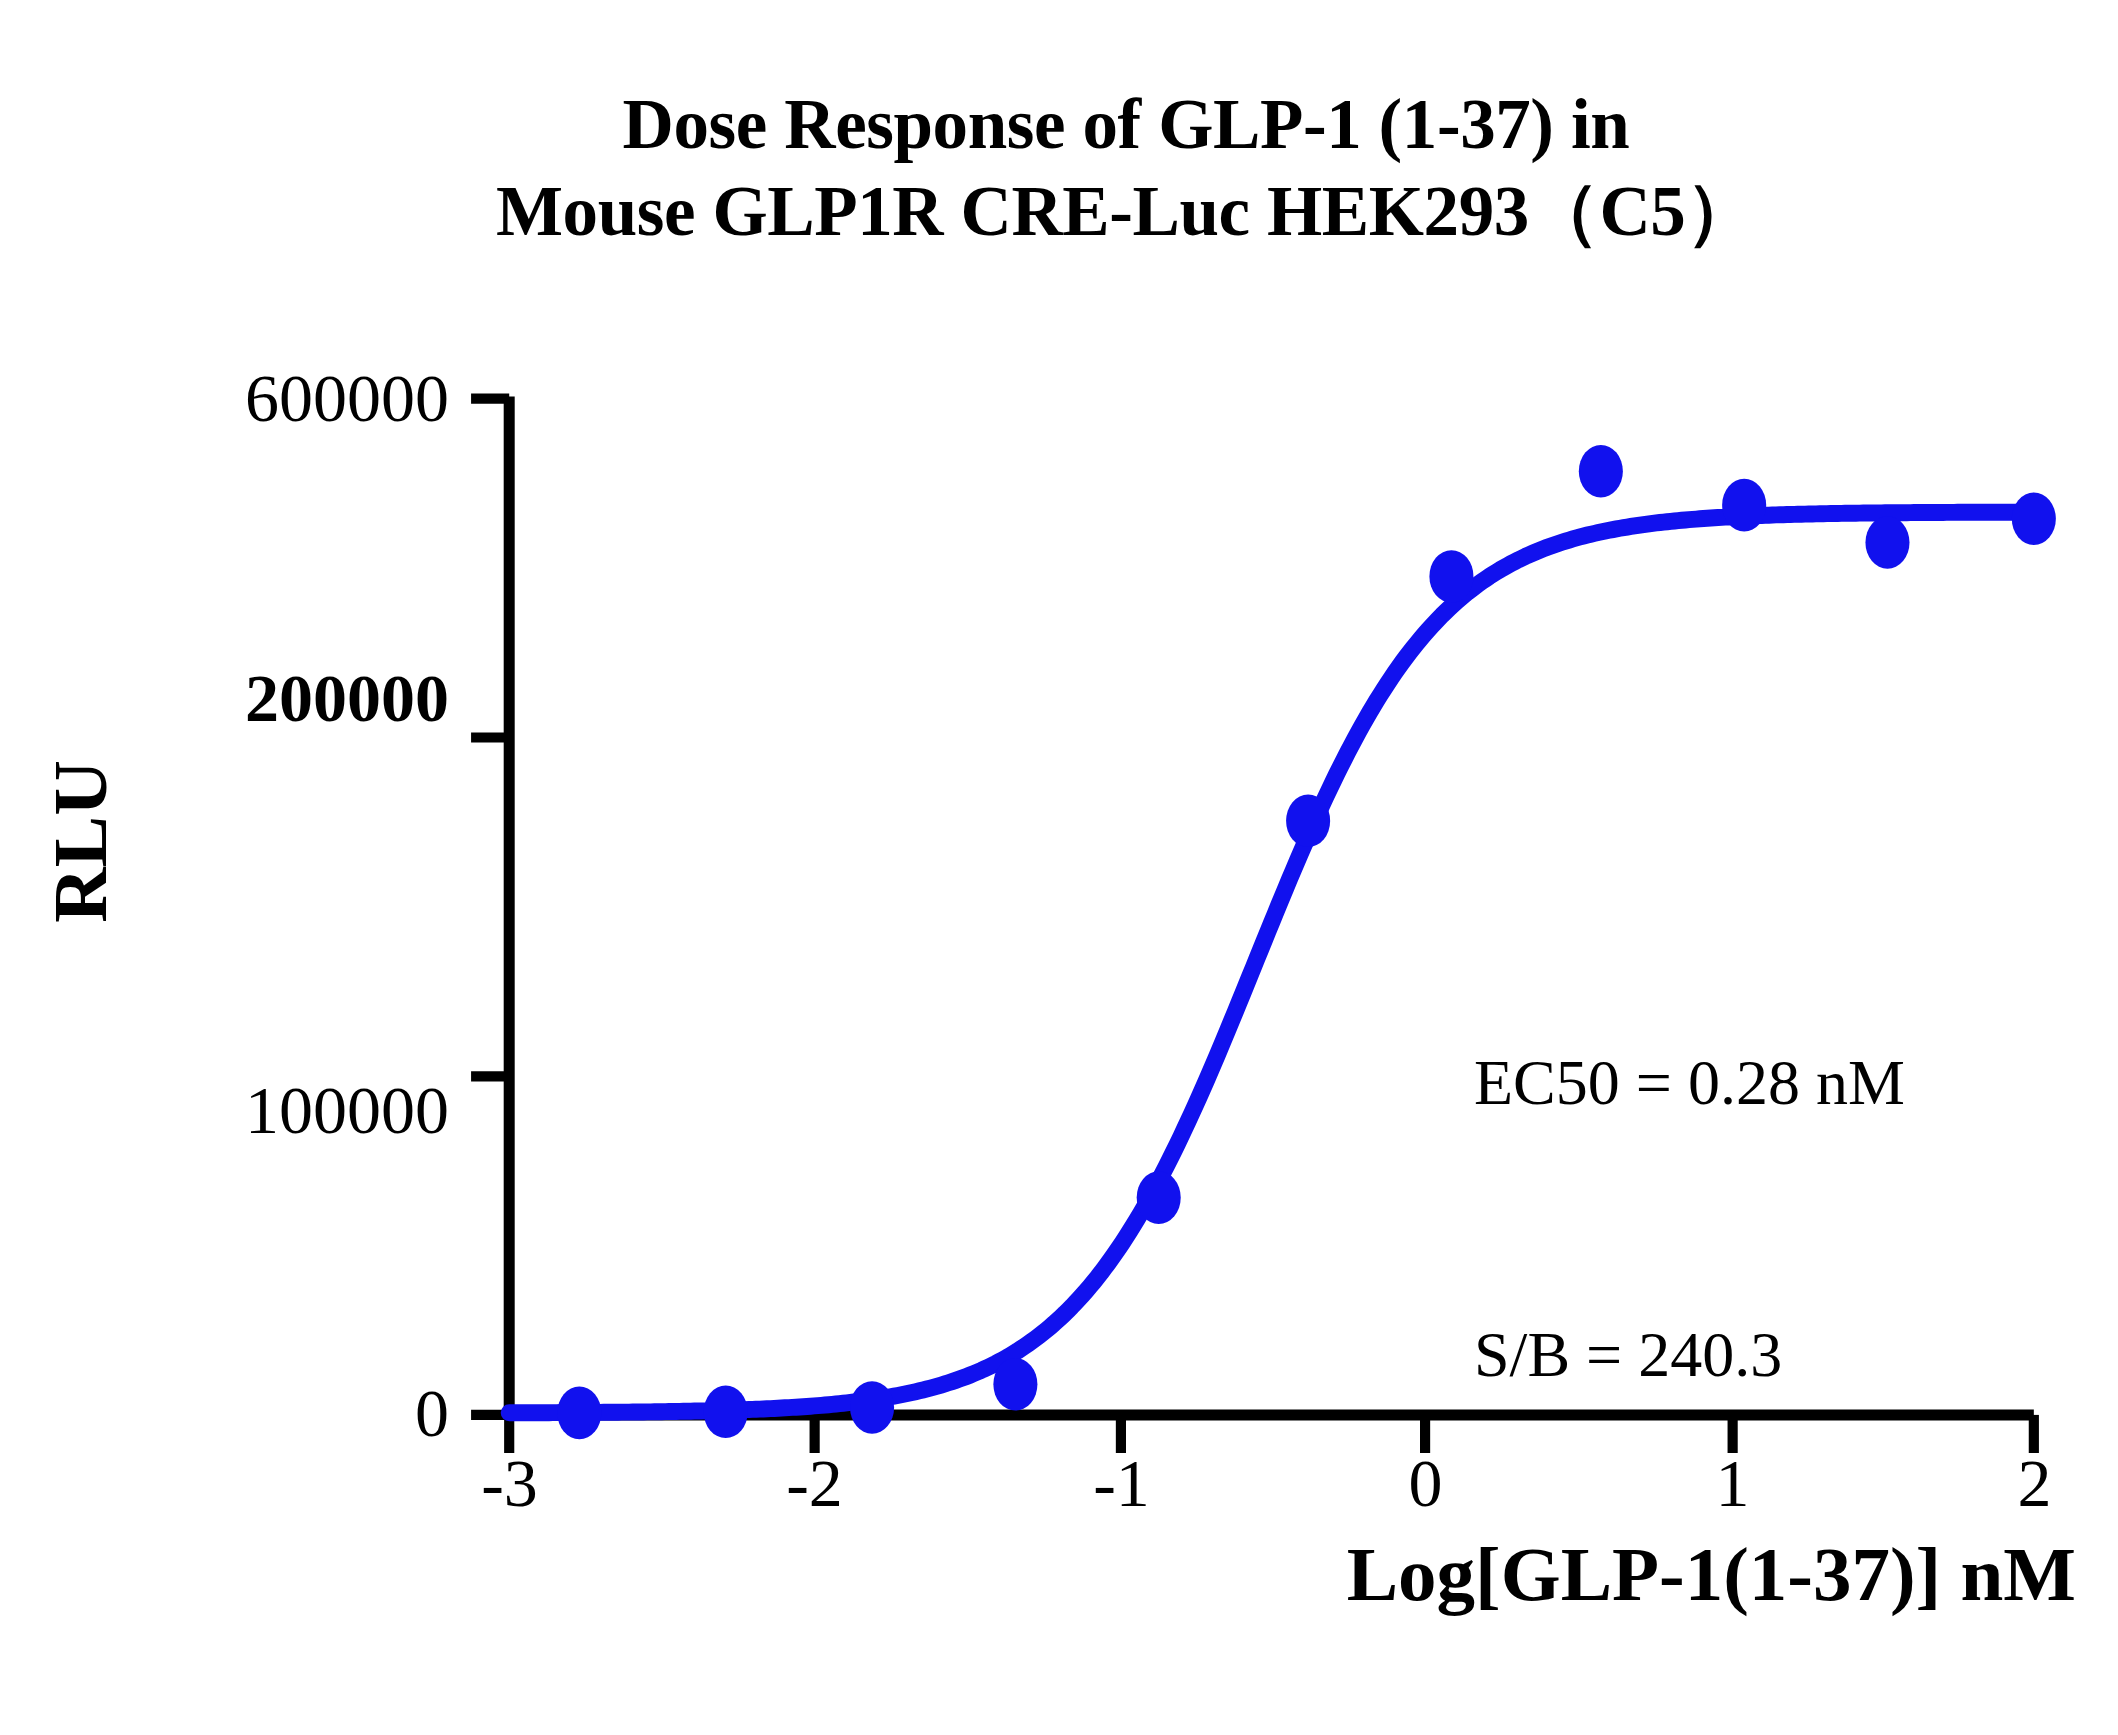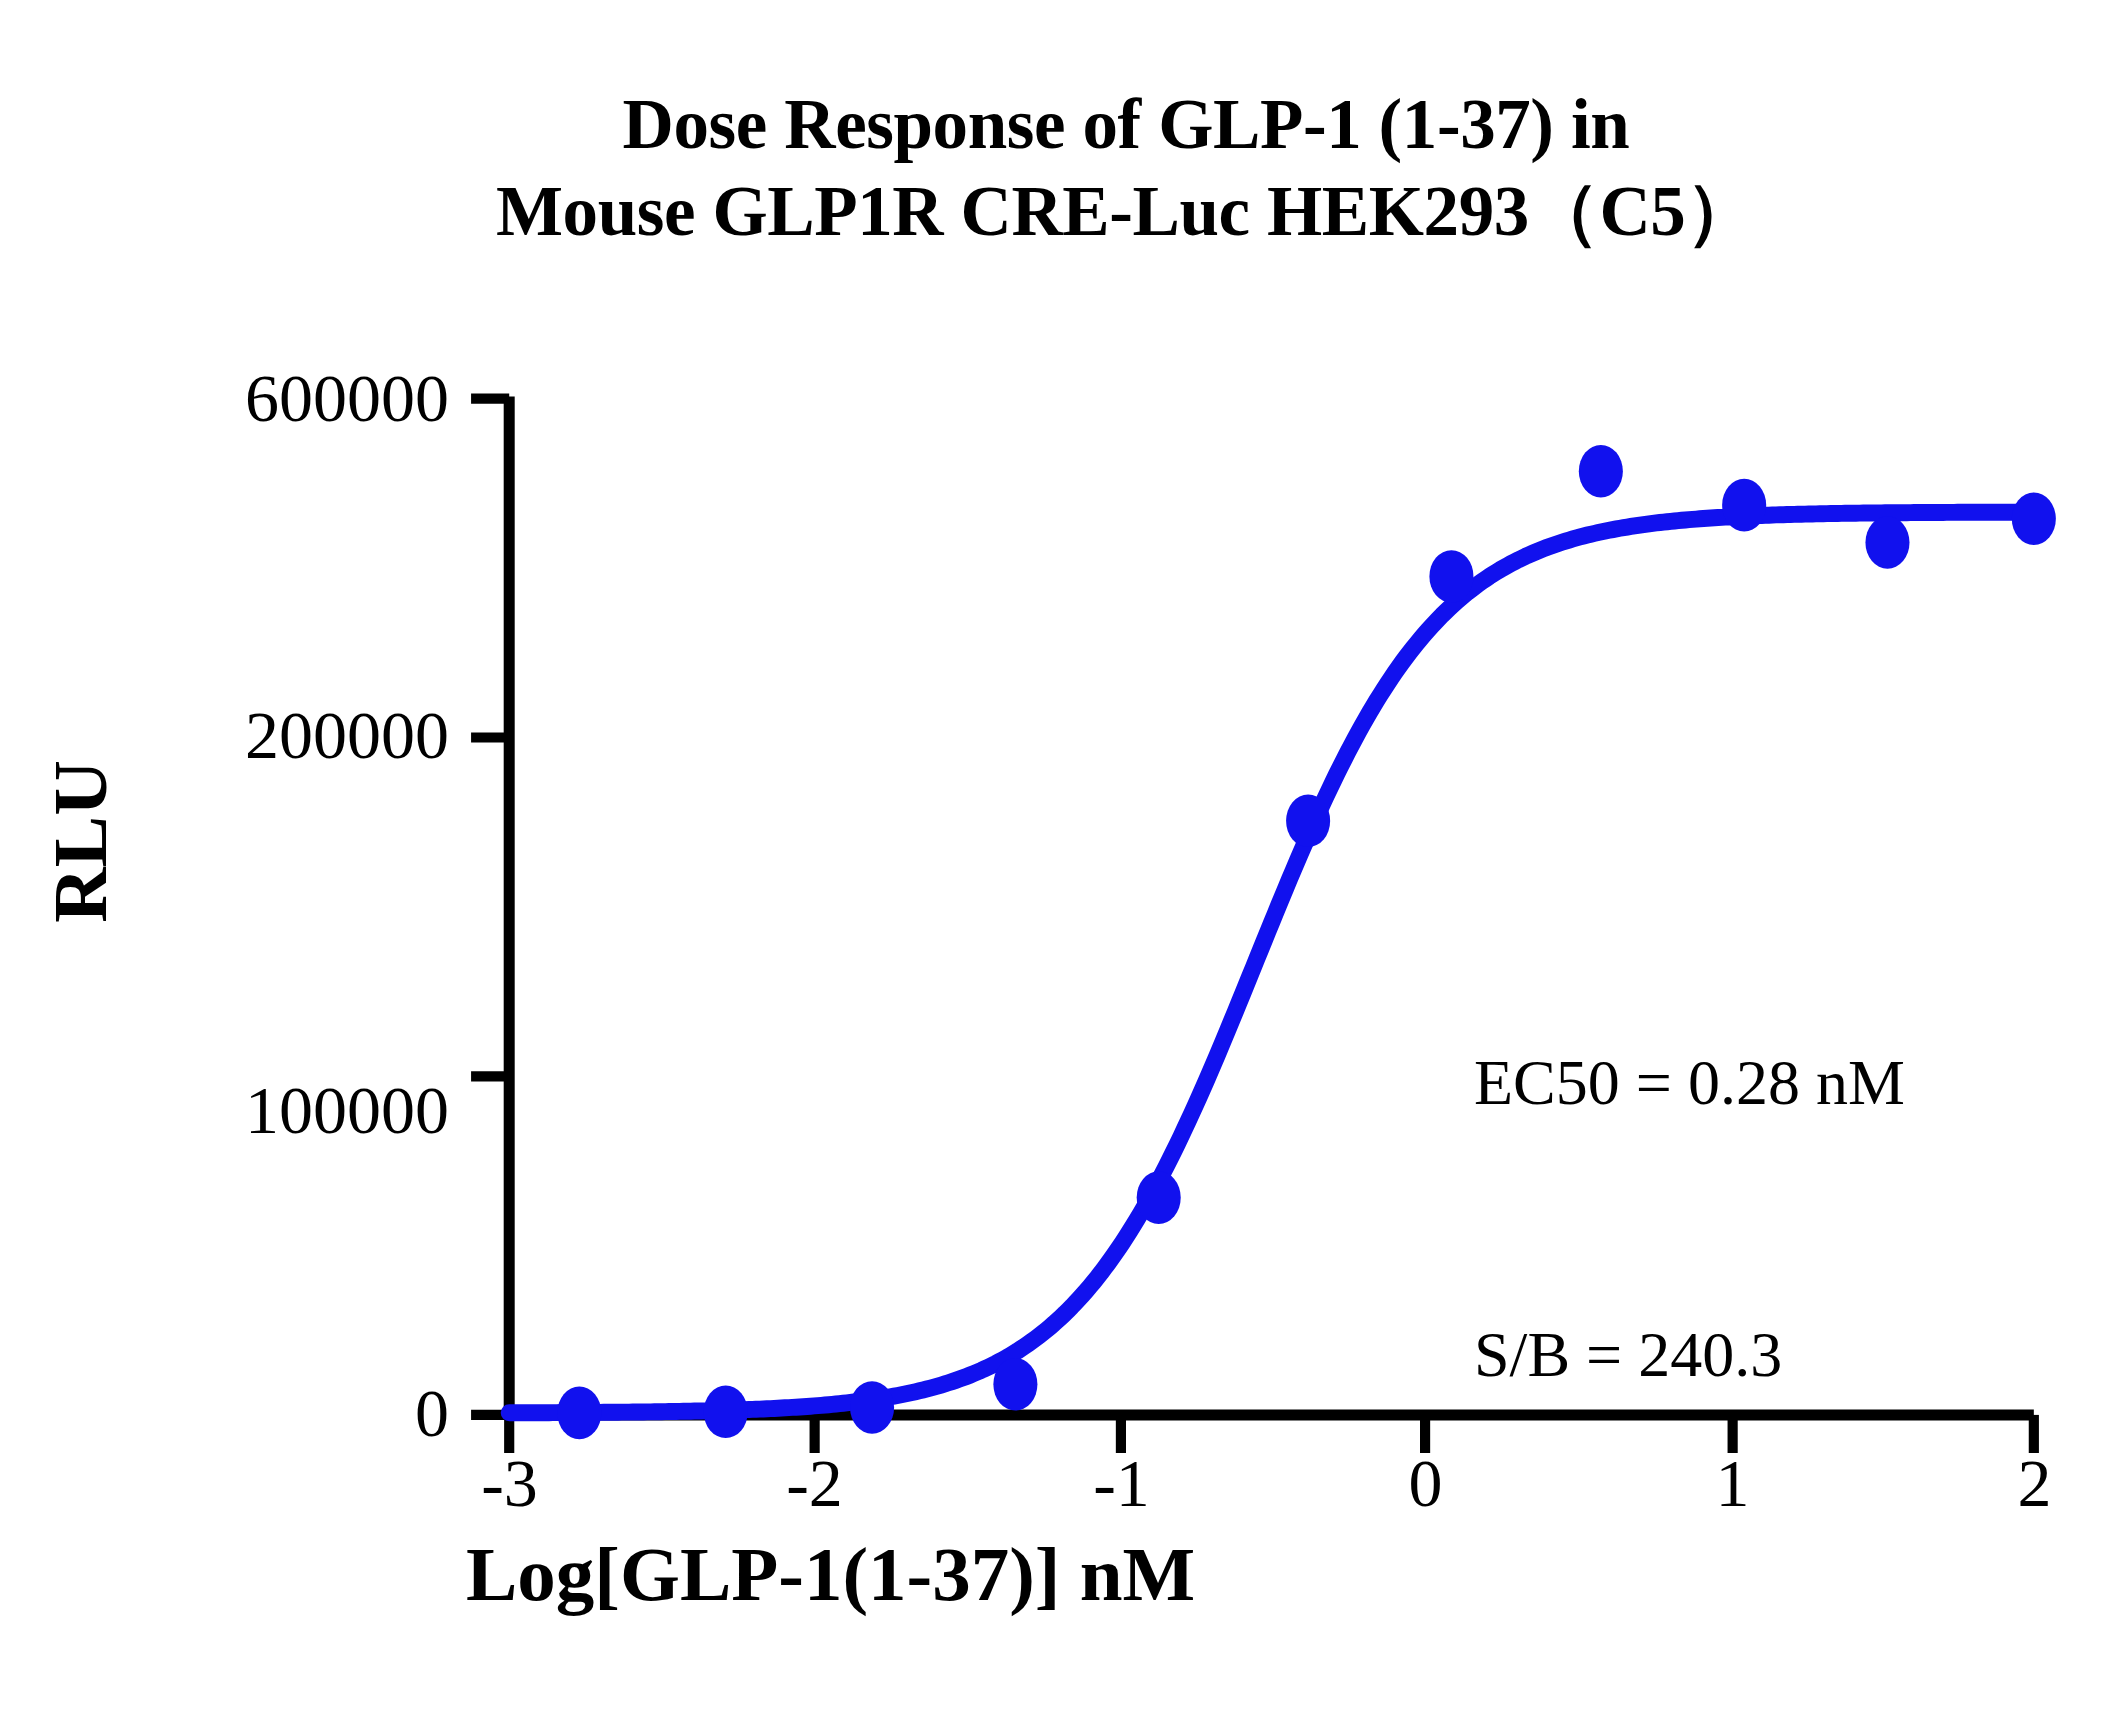--- a/index.html
+++ b/index.html
@@ -50,21 +50,21 @@
     font-size: 77px;
     transform: rotate(-90deg);
     transform-origin: 50% 50%;
     white-space: pre;
   }
   #x-axis-title {
     position: absolute;
     left: 466px;
     top: 1530px;
     width: 1610px;
-    text-align: left;
+    text-align: right;
     font-weight: bold;
     font-size: 77px;
     white-space: pre;
   }
 
   
   .ytick-label {
     position: absolute;
     right: 2252px;
     text-align: right;
@@ -109,21 +109,21 @@
   <div id="chart-title">
     <span class="title-line">Dose Response of GLP-1 (1-37) in</span>
     <span class="title-line">Mouse GLP1R CRE-Luc HEK293（C5）</span>
   </div>
 
   <div id="y-axis-title">RLU</div>
   <div id="x-axis-title">Log[GLP-1(1-37)] nM</div>
 
   <div class="ytick-label" style="right:2252px; left:0px; width:449px; top:1379px;">0</div>
   <div class="ytick-label" style="right:2252px; left:0px; width:449px; top:1076px;text-align:right;">100000</div>
-  <div class="ytick-label" style="right:2252px; left:0px; width:449px; top:701px;">200000</div>
+  <div class="ytick-label" style="right:2252px; left:0px; width:449px; top:664px;font-weight:bold;">200000</div>
   <div class="ytick-label" style="right:2252px; left:0px; width:449px; top:364px;">600000</div>
 
   <div class="xtick-label" style="left:446px; top:1449px;">-3</div>
   <div class="xtick-label" style="left:751px; top:1449px;">-2</div>
   <div class="xtick-label" style="left:1058px; top:1449px;">-1</div>
   <div class="xtick-label" style="left:1362px; top:1449px;">0</div>
   <div class="xtick-label" style="left:1669px; top:1449px;">1</div>
   <div class="xtick-label" style="left:1971px; top:1449px;">2</div>
 
   <div id="annotation">

